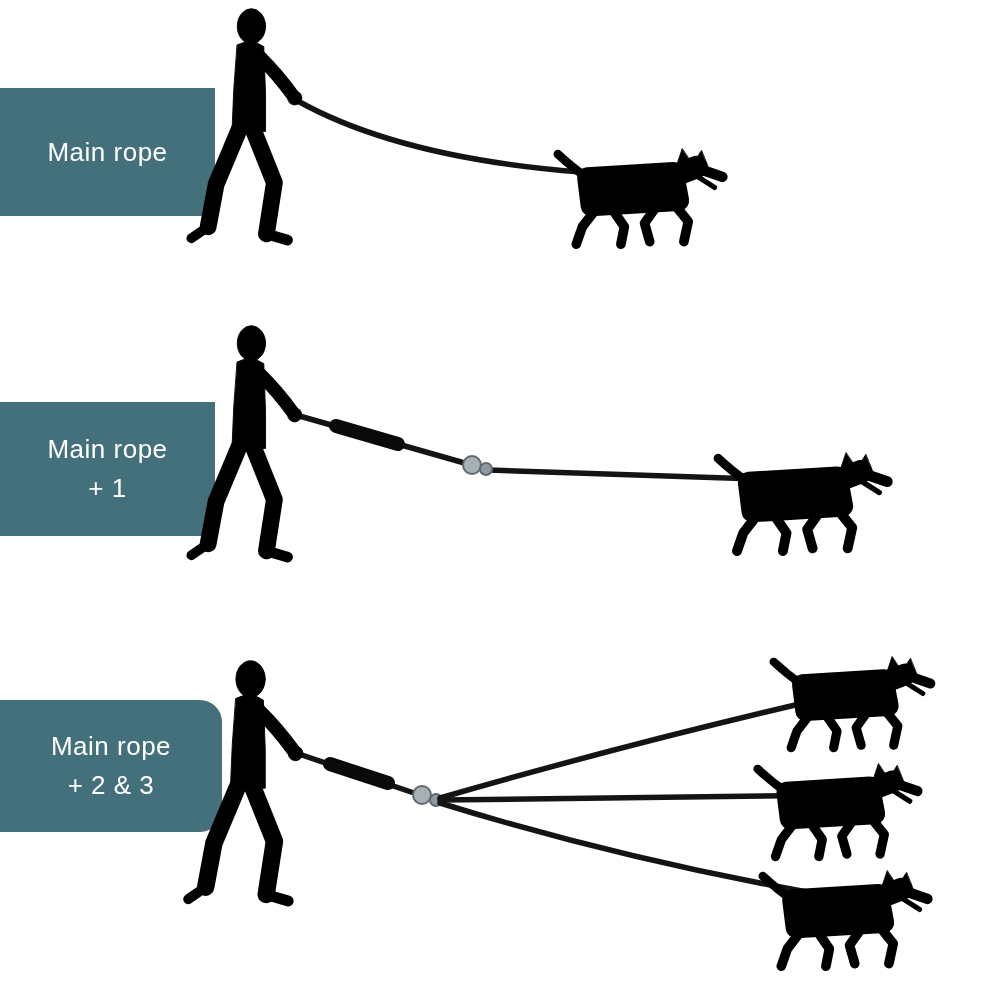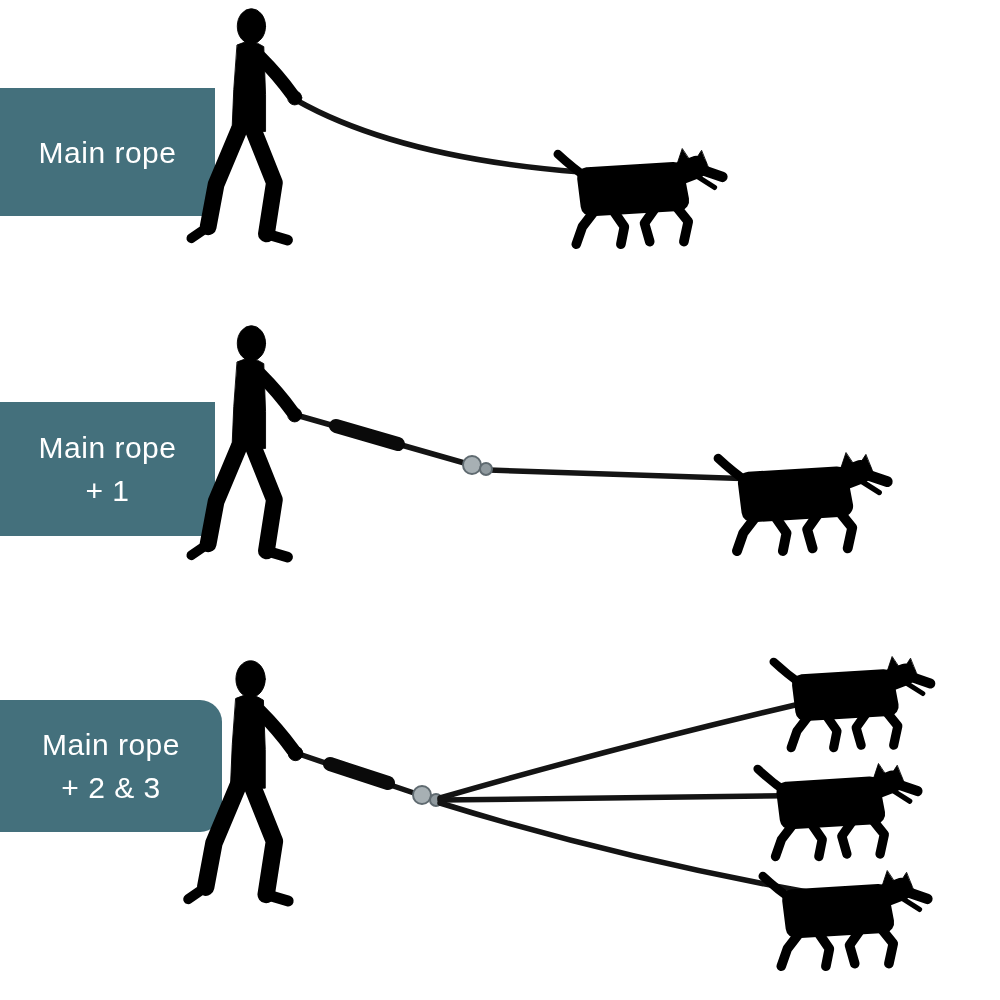--- a/index.html
+++ b/index.html
@@ -13,21 +13,21 @@
   .label-box{
     position:absolute;left:0;
     background:#44707c;
     color:#ffffff;
     display:flex;flex-direction:column;
     justify-content:center;align-items:center;
     gap:10px;
     z-index:1;
   }
   .label-line{
-    font-size:30px;
+    font-size:26px;
     line-height:1.1;
     letter-spacing:0.5px;
     font-weight:400;
     text-align:right;
   }
   .label-line:empty{display:none;}
   .box-r1{top:88px;width:215px;height:128px;}
   .box-r2{top:402px;width:215px;height:134px;}
   .box-r3{top:700px;width:222px;height:132px;border-radius:0 22px 22px 0;}
   svg.scene{

